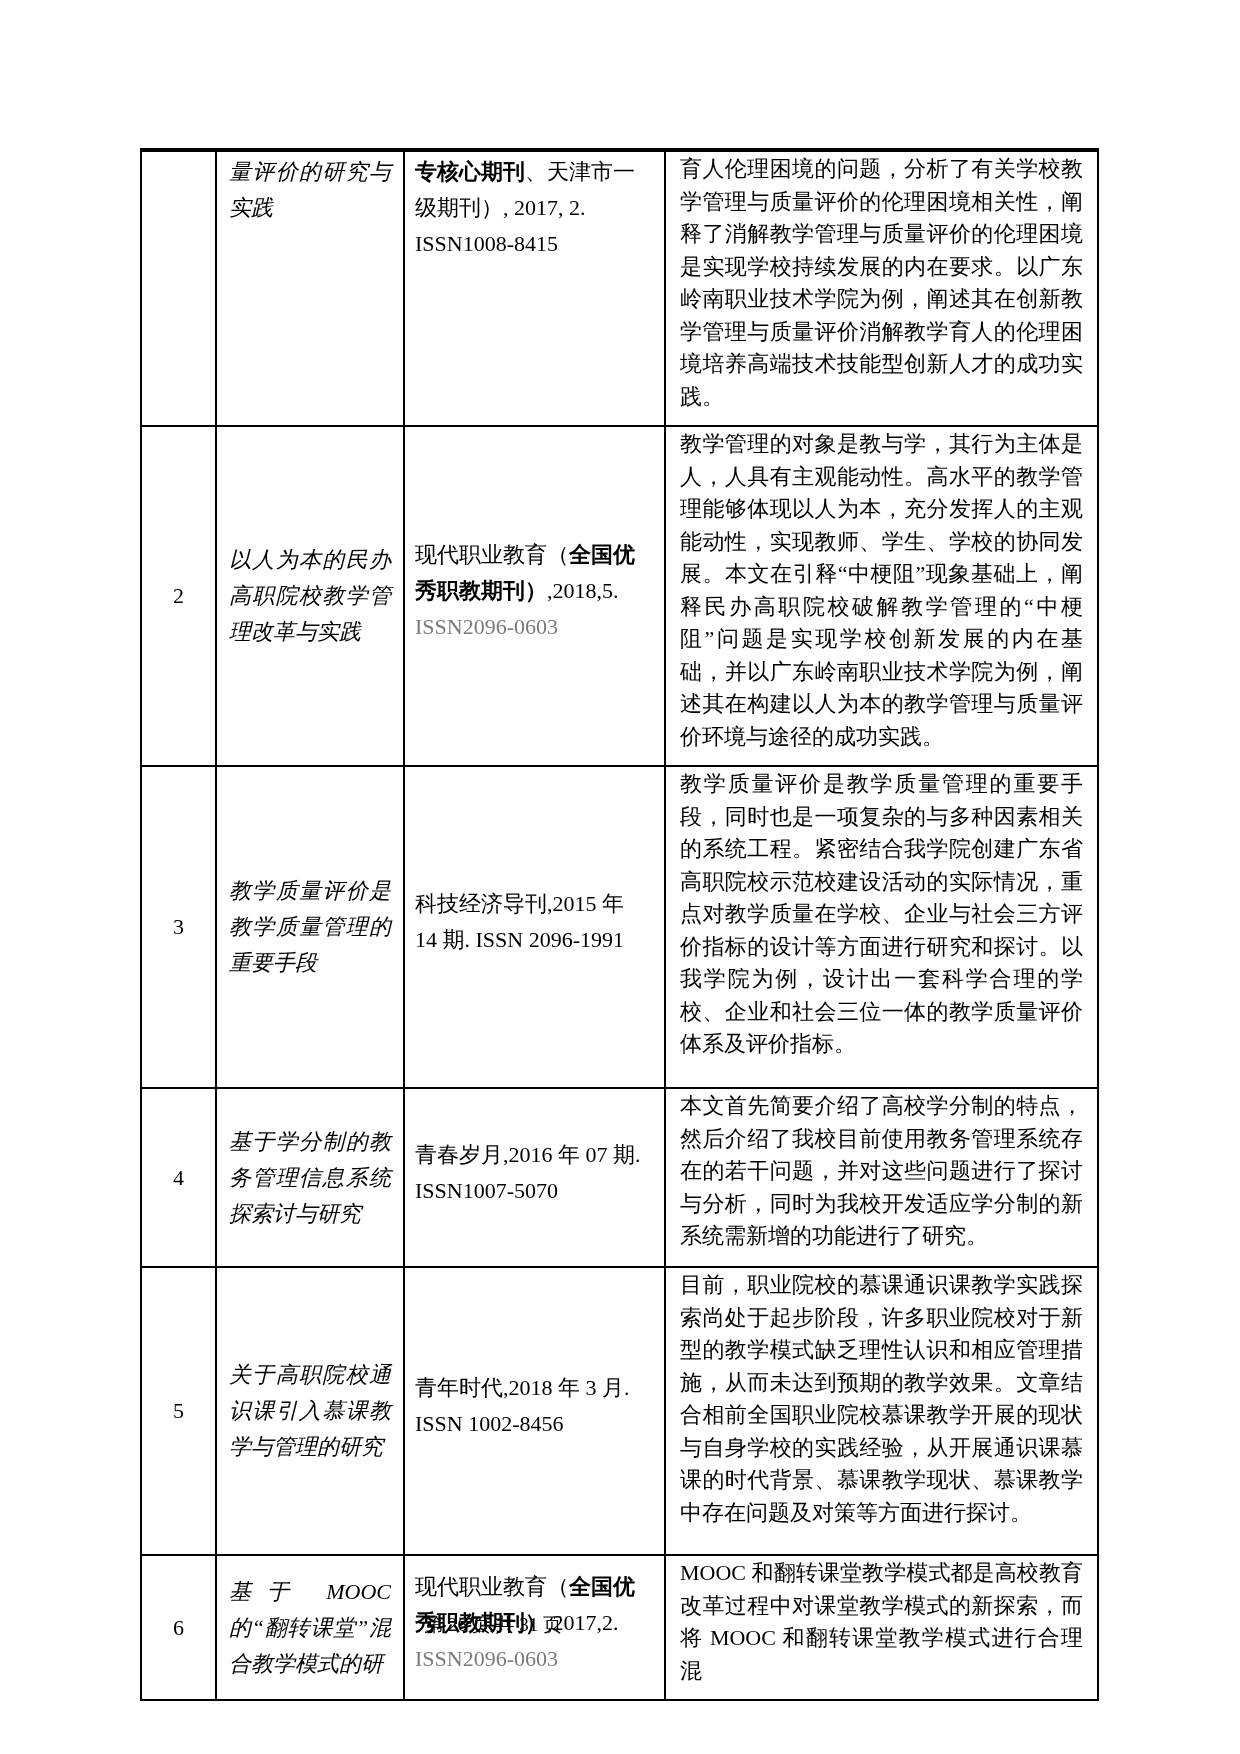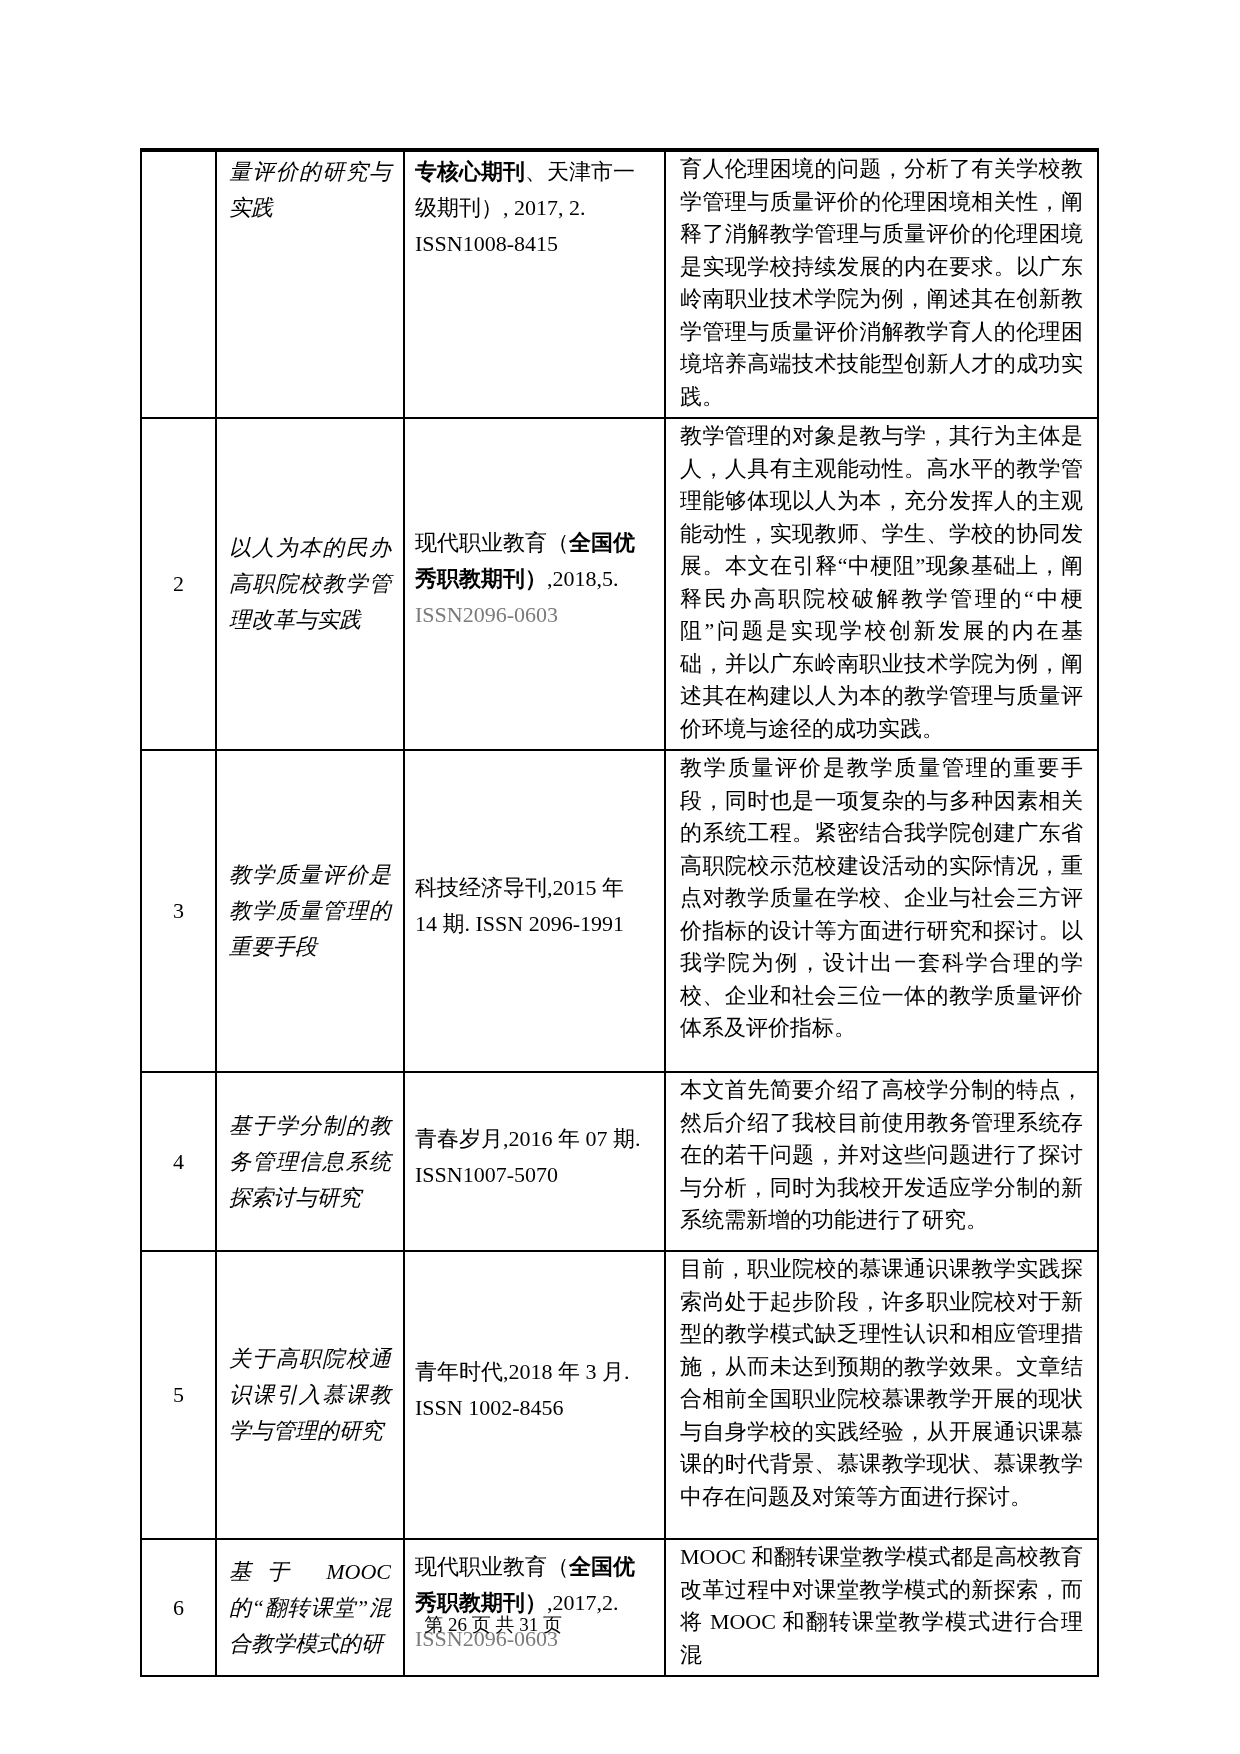--- a/index.html
+++ b/index.html
@@ -26,21 +26,21 @@
   td.c-num{
     text-align:center;vertical-align:middle;
   }
   td.c-title{
     vertical-align:middle;padding:0 12px;line-height:36px;text-align:justify;font-style:italic;
   }
   td.c-journal{
     vertical-align:middle;padding:0 21px 10px 10px;line-height:36px;text-align:left;
   }
   td.c-desc{
-    vertical-align:top;padding:1px 14px 4px 14px;line-height:32.5px;text-align:justify;
+    vertical-align:top;padding:1px 14px 12px 14px;line-height:32.5px;text-align:justify;
   }
   tr.cont td{vertical-align:top;}
   tr.cont td.c-title{padding-top:2px;}
   tr.cont td.c-journal{padding-top:2px;}
   .jbold{font-weight:700;}
   .issn-gray{color:var(--issn-gray,#7a7a7a);}
   .page-footer{
     position:absolute;left:0;top:1612px;width:986px;
     text-align:center;font-size:19px;color:#000;
   }

